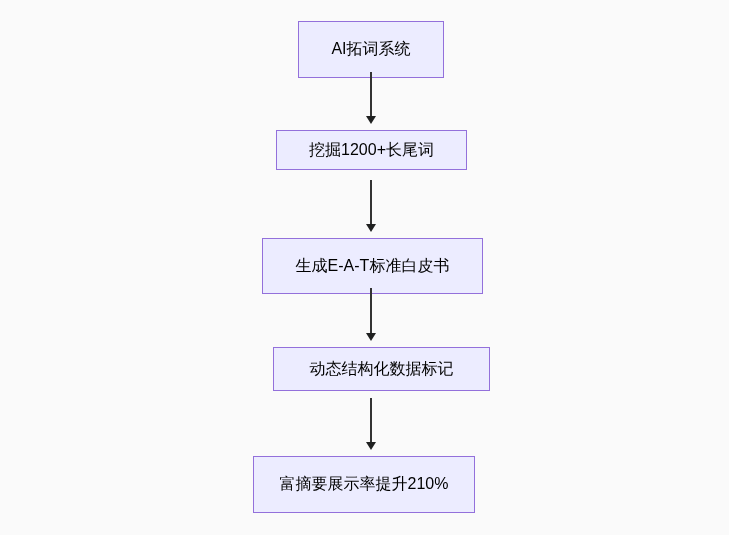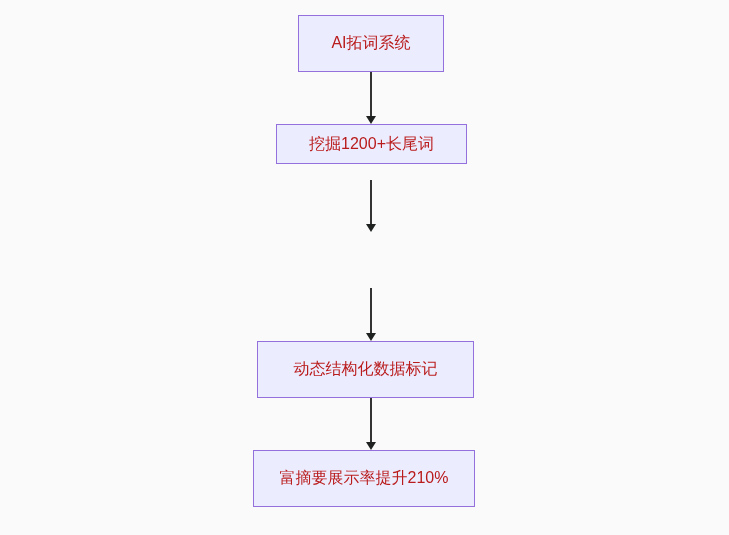--- a/index.html
+++ b/index.html
@@ -16,32 +16,33 @@
   .canvas {
     position: relative;
     width: 729px;
     height: 535px;
   }
   .node {
     position: absolute;
     box-sizing: border-box;
     background: #ECECFF;
     border: 1px solid #9370DB;
-    color: #b91c1c;
+    color: #000000;
     font-size: 16px;
     display: flex;
     align-items: center;
     justify-content: center;
     text-align: center;
     white-space: nowrap;
+    margin-top: 6px;
   }
   .node1 { left: 298px; top: 15px;  width: 146px; height: 57px; }
   .node2 { left: 276px; top: 124px; width: 191px; height: 40px; }
   .node3 { left: 262px; top: 232px; width: 221px; height: 56px; }
-  .node4 { left: 257px; top: 341px; width: 217px; height: 57px; }
+  .node4 { left: 273px; top: 341px; width: 217px; height: 44px; }
   .node5 { left: 253px; top: 450px; width: 222px; height: 57px; }
 
   .edge {
     position: absolute;
     left: 366px;          
     width: 10px;
     display: flex;
     flex-direction: column;
     align-items: center;
   }
@@ -78,20 +79,23 @@
 
   <div class="node node2">
     <span>挖掘1200+长尾词</span>
   </div>
 
   <div class="edge edge2">
     <div class="line"></div>
     <div class="head"></div>
   </div>
 
+  <div class="node node3">
+    <span>生成E-A-T标准白皮书</span>
+  </div>
 
   <div class="edge edge3">
     <div class="line"></div>
     <div class="head"></div>
   </div>
 
   <div class="node node4">
     <span>动态结构化数据标记</span>
   </div>
 

